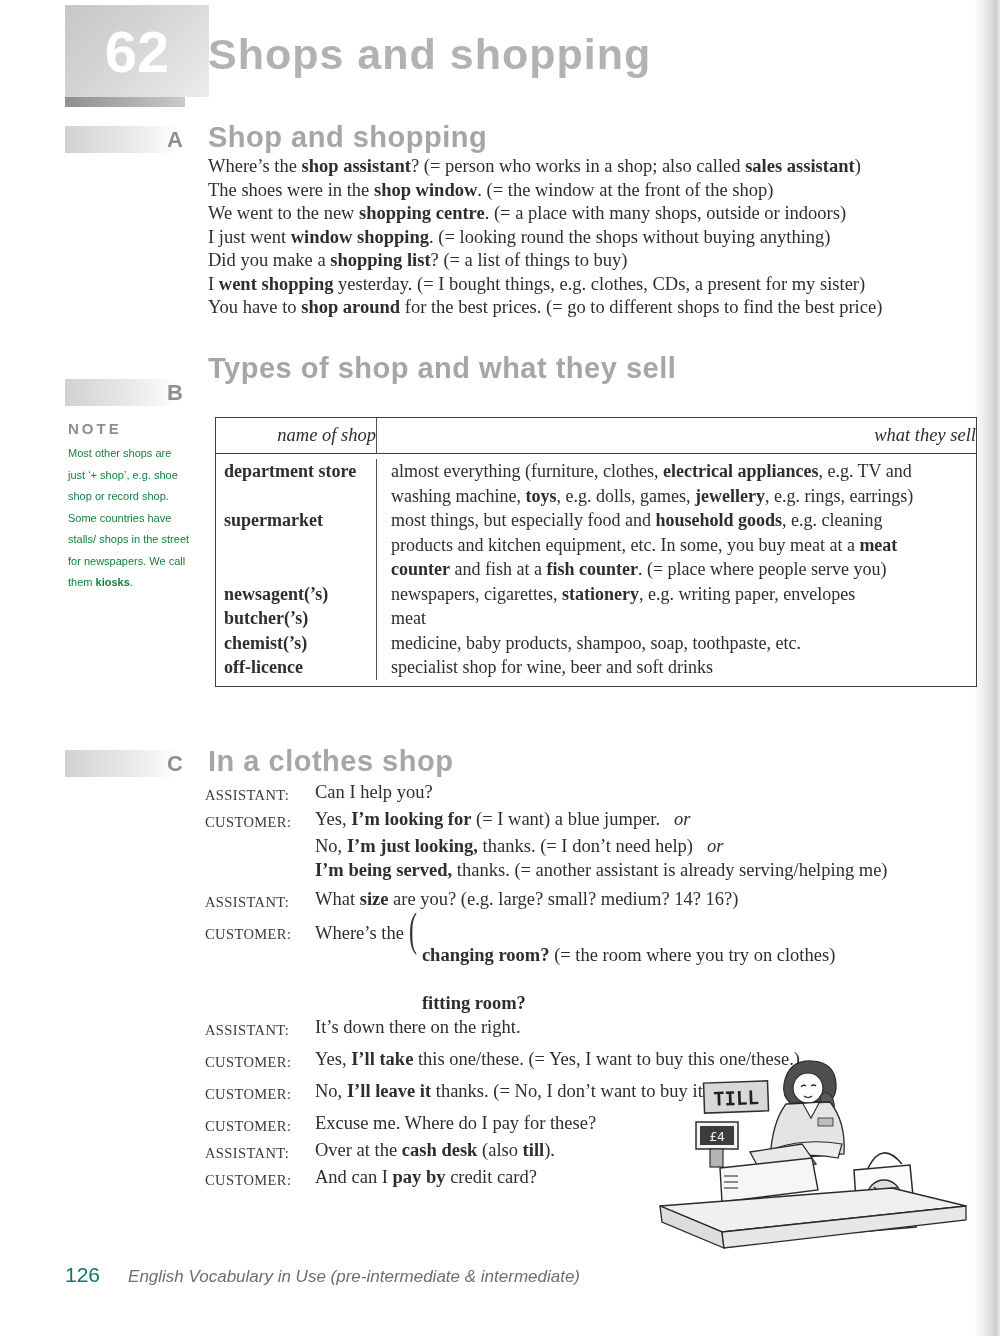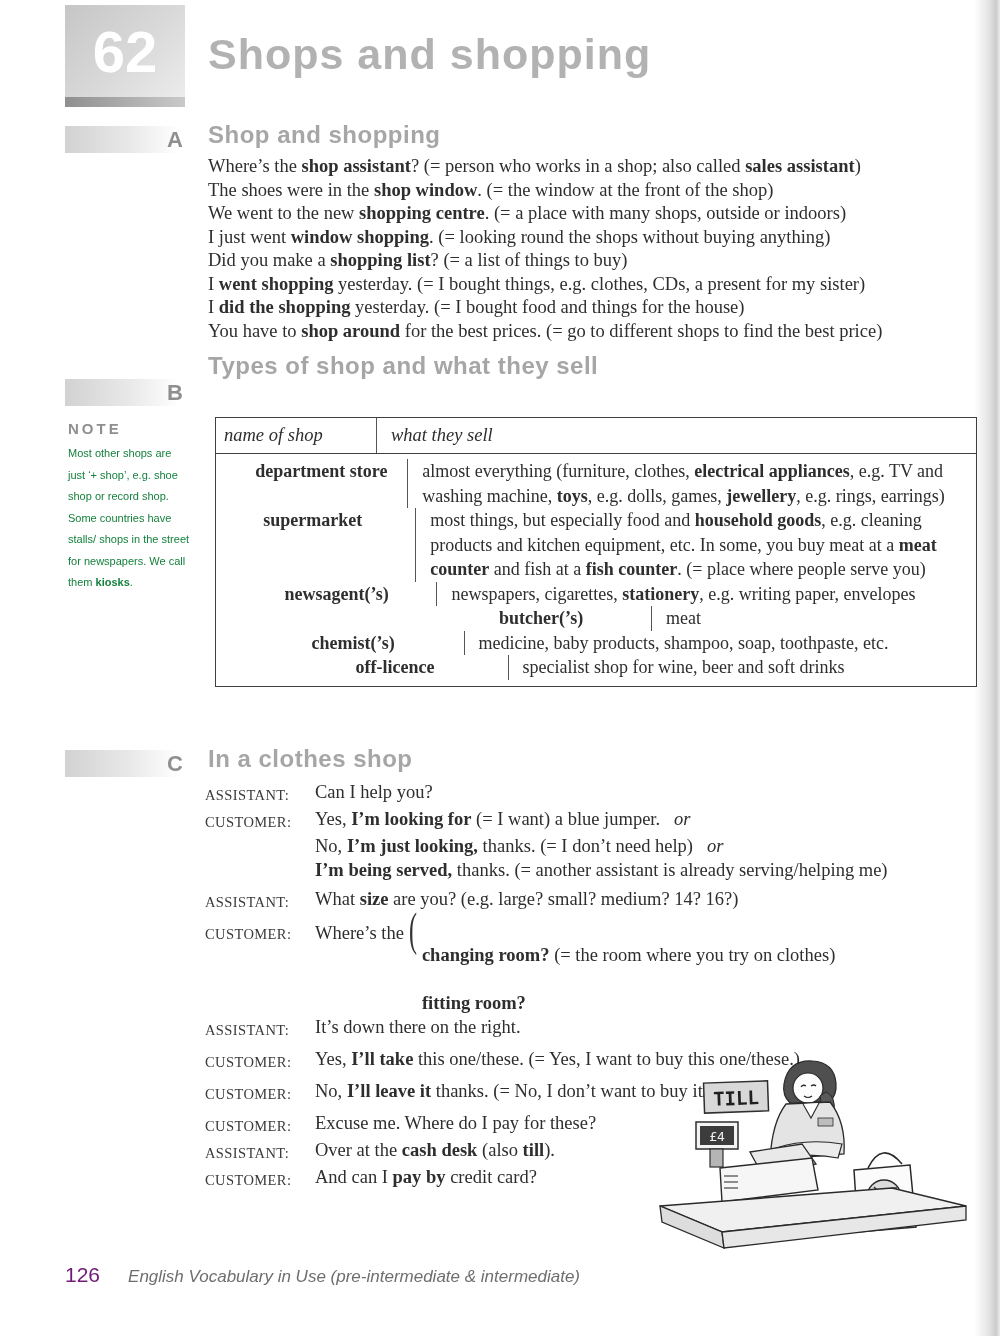--- a/index.html
+++ b/index.html
@@ -2,73 +2,73 @@
 <html><head>
 <meta charset="utf-8">
 <style>
   * { margin:0; padding:0; box-sizing:border-box; }
   html,body { width:1000px; height:1336px; background:#ffffff; overflow:hidden; }
   body { font-family:"Liberation Serif", serif; color:#2e2e2e; position:relative; }
   .b { font-weight:bold; }
   .i { font-style:italic; }
 
   
-  .unit-tab { position:absolute; left:65px; top:5px; width:120px; height:92px;
+  .unit-tab { position:absolute; left:65px; top:5px; width:144px; height:92px;
     background:linear-gradient(135deg,#c6c6c6 0%,#d9d9d9 55%,#ececec 100%);
     display:flex; align-items:center; justify-content:center; }
   .unit-tab span { font-family:"Liberation Sans",sans-serif; font-weight:bold; font-size:58px; color:#ffffff; }
   .unit-strip { position:absolute; left:65px; top:97px; width:120px; height:10px;
     background:linear-gradient(to right,#8f8f8f,#c9c9c9); }
   .page-title { position:absolute; left:208px; top:30px; font-family:"Liberation Sans",sans-serif;
     font-weight:bold; font-size:43px; color:#b2b2b2; letter-spacing:1px; }
 
   
   .marker { position:absolute; left:65px; width:120px; height:27px;
     background:linear-gradient(to right,#d2d2d2 0%,#e9e9e9 55%,#ffffff 95%);
     display:flex; align-items:center; justify-content:flex-end; }
   .marker span { font-family:"Liberation Sans",sans-serif; font-weight:bold; font-size:22px; color:#8f8f8f; padding-right:2px; }
   .sec-head { position:absolute; left:208px; font-family:"Liberation Sans",sans-serif;
-    font-weight:bold; font-size:24px; color:#a6a6a6; letter-spacing:0.5px; }
+    font-weight:bold; font-size:29px; color:#a6a6a6; letter-spacing:0.5px; }
 
   
   .a-lines { position:absolute; left:208px; top:155px; width:772px; }
   .line { font-size:18.5px; line-height:23.5px; white-space:nowrap; overflow:hidden; }
 
   
   .note { position:absolute; left:68px; top:420px; width:122px; font-family:"Liberation Sans",sans-serif; }
   .note-label { font-weight:bold; font-size:15px; letter-spacing:3px; color:#8f8f8f; margin-bottom:6px; }
   .note-body { font-size:11px; line-height:21.5px; color:#15803d; }
 
   
   .shop-table { position:absolute; left:215px; top:417px; width:762px; border:1.6px solid #3f3f3f; background:#fff; }
-  .t-head { display:flex; border-bottom:1.4px solid #3f3f3f; }
+  .t-head { display:flex; border-bottom:1.4px solid #3f3f3f;text-align:right; }
   .t-row  { display:flex; }
   .t-c1 { width:160px; padding-left:8px; flex-shrink:0; }
   .t-c2 { flex:1; border-left:1.2px solid #555; padding-left:14px; overflow:hidden; }
   .t-head .t-c1, .t-head .t-c2 { font-style:italic; font-size:18.5px; padding-top:7px; padding-bottom:7px; }
   .t-name { font-weight:bold; font-size:18px; line-height:24.5px; }
   .t-line { font-size:18px; line-height:24.5px; white-space:nowrap; }
-  .t-body { padding-top:5px; padding-bottom:6px; display:flex; flex-direction:column;align-items:center; }
+  .t-body { padding-top:5px; padding-bottom:6px; display:flex; flex-direction:column; }
   .t-body .t-row { align-items:flex-start; }
   .t-body .t-c2 { align-self:stretch; }
 
   
   .dialogue { position:absolute; left:205px; top:780px; width:775px; }
   .dlg-row { display:flex; font-size:18.5px; line-height:24px; }
   .dlg-row.gap { margin-top:5px; }
   .speaker { width:110px; flex-shrink:0; font-size:14.5px; letter-spacing:0.4px; color:#3a3a3a; padding-top:3px; }
   .utt { flex:1; white-space:nowrap; overflow:hidden; }
   .brace-row { display:flex; }
   .brace { font-size:30px; line-height:48px; transform:scaleY(1.55) scaleX(0.8); transform-origin:center; padding:0 4px; color:#333; }
   .opts .utt { line-height:24px;margin-top:24px; }
 
   
   .footer { position:absolute; left:65px; top:1263px; display:flex; align-items:baseline;
     font-family:"Liberation Sans",sans-serif; }
-  .footer .pageno { font-size:21px; color:#701a75; margin-right:28px; }
+  .footer .pageno { font-size:21px; color:#0f766e; margin-right:28px; }
   .footer .book { font-style:italic; font-size:17px; color:#6e6e6e; }
 
   
   .edge-shadow { position:absolute; right:0; top:0; width:26px; height:1336px;
     background:linear-gradient(to right, rgba(0,0,0,0) 0%, rgba(0,0,0,0.10) 55%, rgba(0,0,0,0.20) 85%, rgba(0,0,0,0.08) 100%);
     pointer-events:none; }
 
   .illus { position:absolute; left:658px; top:1056px; width:322px; height:198px; }
 </style>
 </head>
@@ -84,21 +84,20 @@
   <span>A</span>
 </div>
 <div class="sec-head" style="top:121px;">Shop and shopping</div>
 <div class="a-lines">
   <p class="line">Where’s the <span class="b">shop assistant</span>? (= person who works in a shop; also called <span class="b">sales assistant</span>)</p>
   <p class="line">The shoes were in the <span class="b">shop window</span>. (= the window at the front of the shop)</p>
   <p class="line">We went to the new <span class="b">shopping centre</span>. (= a place with many shops, outside or indoors)</p>
   <p class="line">I just went <span class="b">window shopping</span>. (= looking round the shops without buying anything)</p>
   <p class="line">Did you make a <span class="b">shopping list</span>? (= a list of things to buy)</p>
   <p class="line">I <span class="b">went shopping</span> yesterday. (= I bought things, e.g. clothes, CDs, a present for my sister)</p>
-  <p class="line">I <span class="b">did the shopping</span> yesterday. (= I bought food and things for the house)</p>
   <p class="line">You have to <span class="b">shop around</span> for the best prices. (= go to different shops to find the best price)</p>
 </div>
 
 <div class="marker" style="top:379px;">
   <span>B</span>
 </div>
 <div class="sec-head" style="top:352px;">Types of shop and what they sell</div>
 
 <aside class="note">
   <div class="note-label">NOTE</div>

